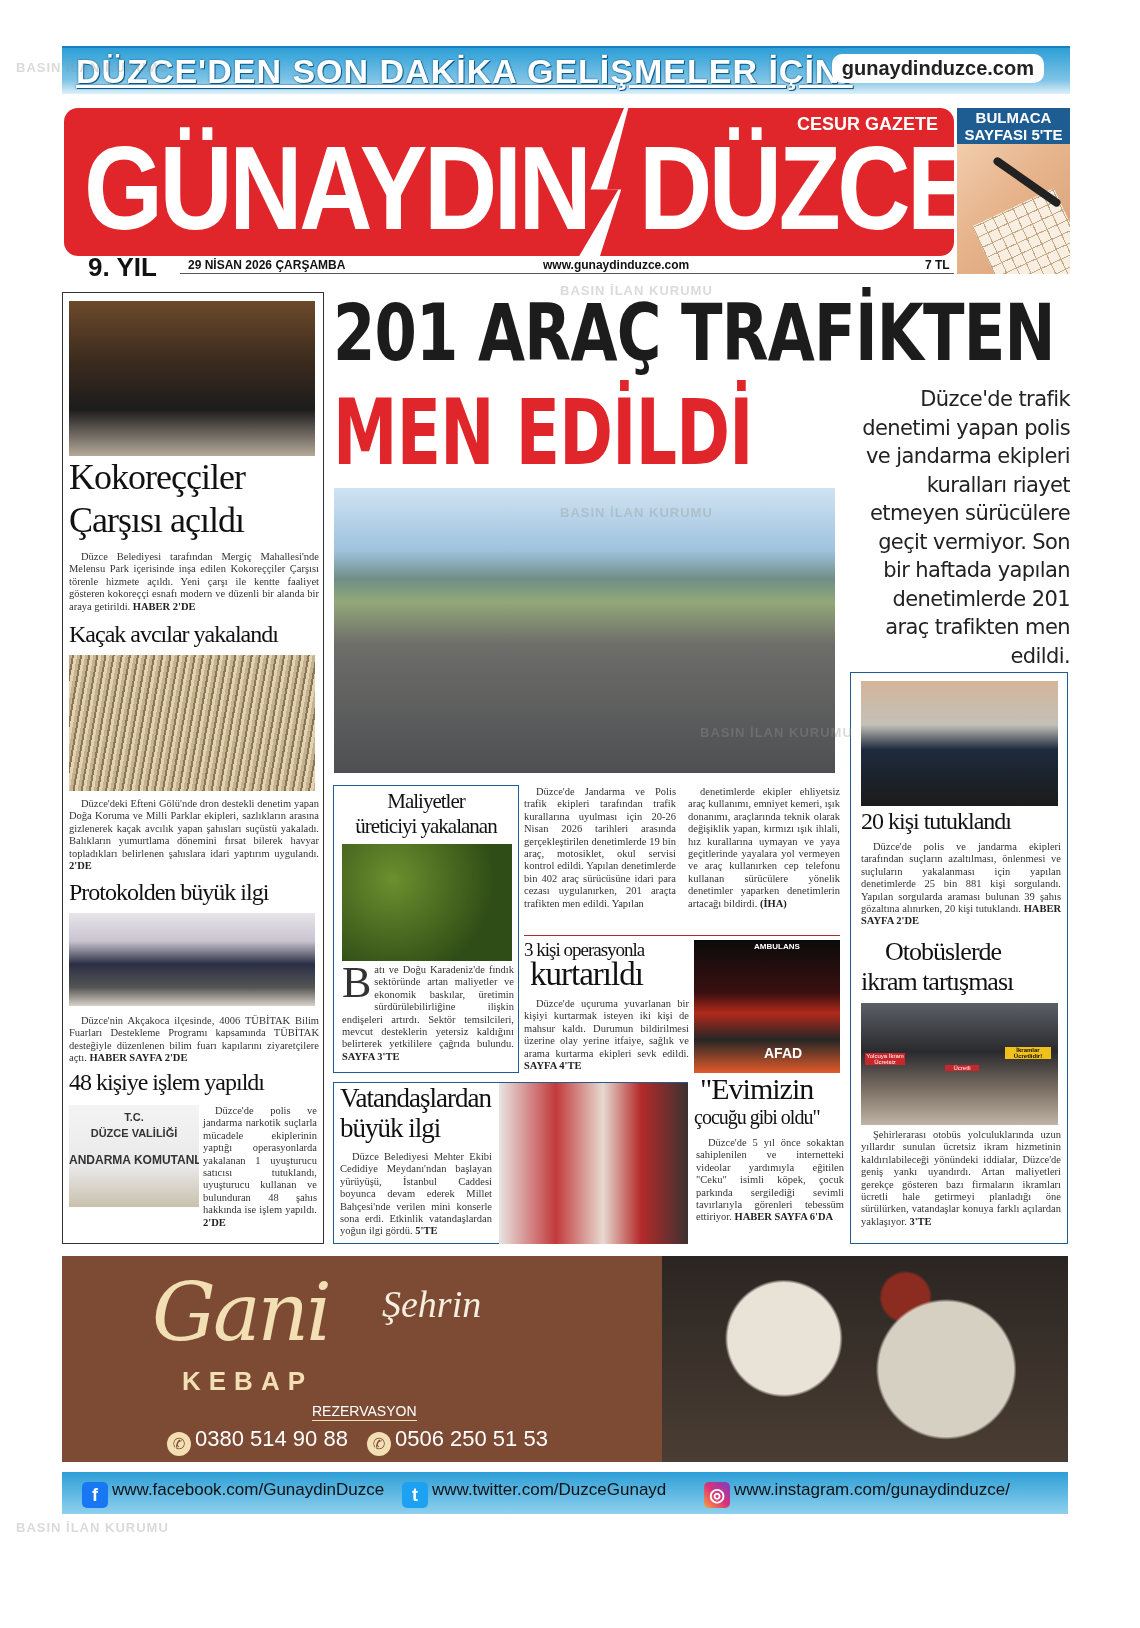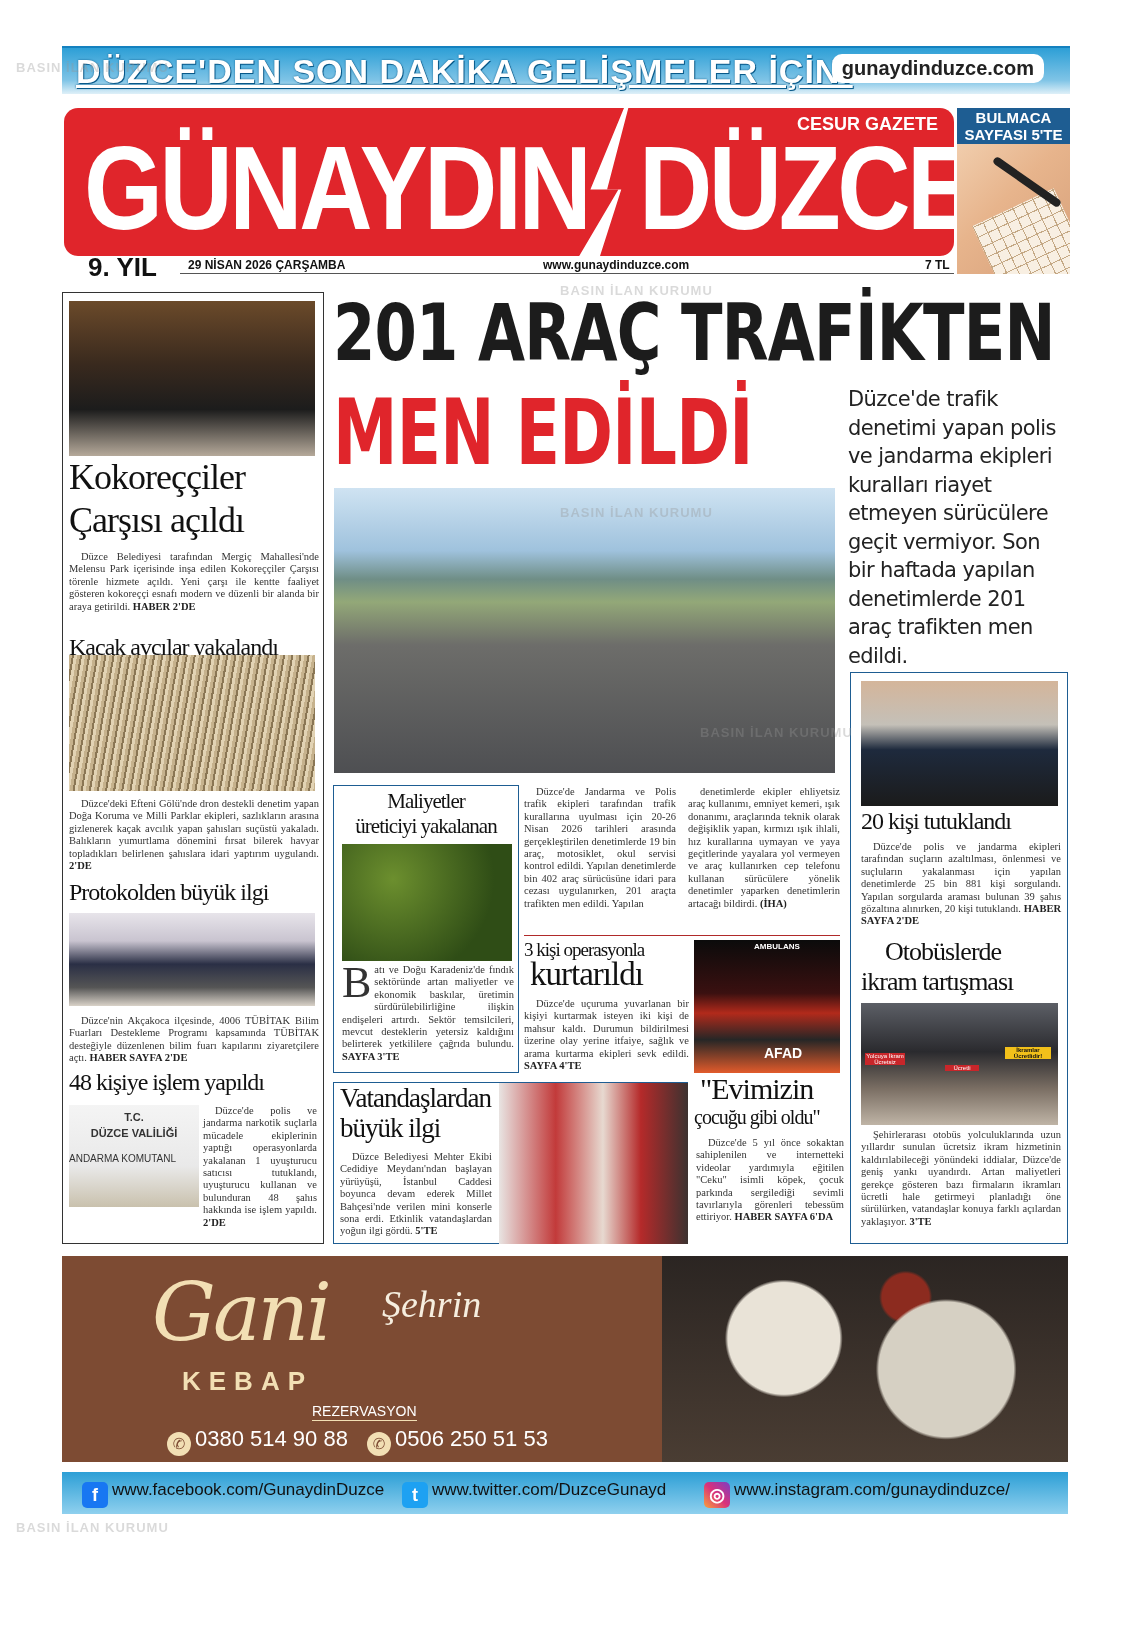--- a/index.html
+++ b/index.html
@@ -32,21 +32,21 @@
 .ph-people{background:linear-gradient(180deg,#6b4a2a 0,#3a2a1e 40%,#1c1c1c 70%,#b5a99a 100%)}
 .ph-reeds{background:repeating-linear-gradient(100deg,#c6b28d 0 3px,#8a7654 3px 5px,#e2d3b4 5px 8px)}
 .ph-ribbon{background:linear-gradient(180deg,#e7e4ea 0,#c9c4d0 30%,#2a2f45 55%,#555 80%,#d9d2c8 100%)}
 .ph-drug{background:linear-gradient(180deg,#f4f4f4 0,#e9e9e9 60%,#c9c1ad 100%)}
 .hl{position:absolute;font-family:Liberation Serif, serif;color:#111;letter-spacing:-1px;white-space:nowrap}
 .body{position:absolute;font-family:"Liberation Serif",serif;font-size:10.5px;line-height:12.4px;color:#333;text-indent:12px;text-align:justify}
 .body b{color:#222}
 
 #h1a{left:333px;top:288px;font-size:78px;font-weight:bold;letter-spacing:-1px;transform:scaleX(.78);transform-origin:left;white-space:nowrap;color:#1c1c1c;font-family:"DejaVu Sans",sans-serif}
 #h1b{left:333px;top:380px;font-size:90px;font-weight:bold;letter-spacing:-1px;transform:scaleX(.72);transform-origin:left;white-space:nowrap;color:#e0252b;font-family:"DejaVu Sans",sans-serif}
-#lead{left:848px;top:385px;width:222px;font-size:21px;line-height:28.5px;text-align:left;color:#222;font-family:"DejaVu Sans",sans-serif;letter-spacing:-.6px}
+#lead{left:848px;top:385px;width:222px;font-size:21px;line-height:28.5px;text-align:right;color:#222;font-family:"DejaVu Sans",sans-serif;letter-spacing:-.6px}
 .ph-road{background:linear-gradient(180deg,#cfe3f2 0,#9fc2dd 22%,#6f8e86 32%,#93a878 40%,#6d6d6a 55%,#4e4f52 100%)}
 .box{position:absolute;border:1px solid #1e5d92}
 .ph-hazel{background:radial-gradient(circle at 30% 30%,#6c8f2e,#2f4d16 70%),#4a7a22}
 .ph-rescue{background:linear-gradient(180deg,#0b0b0b,#3a1010 40%,#b22a1b 55%,#262626 75%,#e25b2b 100%)}
 .ph-mehter{background:linear-gradient(90deg,#e8e4e2 0,#c23a3a 30%,#e7d9d0 55%,#b52a2a 75%,#3c3230 100%)}
 .ph-arrest{background:linear-gradient(180deg,#d4b59a 0,#c4c0b8 35%,#1e2a3d 55%,#1b1b1b 100%)}
 .ph-bus{background:linear-gradient(180deg,#5c5f66 0,#2a2a2e 40%,#7a6e63 70%,#bfb4a6 100%)}
 #ad{left:62px;top:1256px;width:1006px;height:206px;background:#7d4b33;overflow:hidden}
 #ad .food{position:absolute;left:600px;top:0;width:406px;height:206px;background:radial-gradient(circle at 30% 40%,#e9e3d7 0 18%,transparent 19%),radial-gradient(circle at 70% 55%,#d6d0c3 0 22%,transparent 23%),radial-gradient(circle at 60% 20%,#8c2b1f 0 8%,transparent 9%),linear-gradient(#2b2522,#4a3d33)}
 #ad .gani{position:absolute;left:90px;top:10px;font-family:"DejaVu Serif",serif;font-style:italic;font-size:80px;color:#f2dfb4;letter-spacing:-3px}
@@ -86,33 +86,33 @@
 <div id="web" class="abs">www.gunaydinduzce.com</div>
 <div id="price" class="abs">7 TL</div>
 <div id="dline" class="abs"></div>
 
 <div id="leftcol" class="abs">
   <div class="photo ph-people" style="left:6px;top:8px;width:246px;height:155px"></div>
   <div class="hl" style="left:6px;top:163px;font-size:36px">Kokoreççiler</div>
   <div class="hl" style="left:6px;top:206px;font-size:36px">Çarşısı açıldı</div>
   <div class="body" style="left:6px;top:258px;width:250px"><span>Düzce Belediyesi tarafından Mergiç Mahallesi'nde Melensu Park içerisinde inşa edilen Kokoreççiler Çarşısı törenle hizmete açıldı. Yeni çarşı ile kentte faaliyet gösteren kokoreççi esnafı modern ve düzenli bir alanda bir araya getirildi.</span> <b>HABER 2'DE</b></div>
 
-  <div class="hl" style="left:6px;top:341px;font-size:24px">Kaçak avcılar yakalandı</div>
+  <div class="hl" style="left:6px;top:328px;font-size:24px">Kaçak avcılar yakalandı</div>
   <div class="photo ph-reeds" style="left:6px;top:362px;width:246px;height:136px"></div>
   <div class="body" style="left:6px;top:505px;width:250px"><span>Düzce'deki Efteni Gölü'nde dron destekli denetim yapan Doğa Koruma ve Milli Parklar ekipleri, sazlıkların arasına gizlenerek kaçak avcılık yapan şahısları suçüstü yakaladı. Balıkların yumurtlama dönemini fırsat bilerek havyar topladıkları belirlenen şahıslara idari yaptırım uygulandı.</span> <b>2'DE</b></div>
 
   <div class="hl" style="left:6px;top:586px;font-size:24px">Protokolden büyük ilgi</div>
   <div class="photo ph-ribbon" style="left:6px;top:620px;width:246px;height:93px"></div>
   <div class="body" style="left:6px;top:722px;width:250px"><span>Düzce'nin Akçakoca ilçesinde, 4006 TÜBİTAK Bilim Fuarları Destekleme Programı kapsamında TÜBİTAK desteğiyle düzenlenen bilim fuarı kapılarını ziyaretçilere açtı.</span> <b>HABER SAYFA 2'DE</b></div>
 
   <div class="hl" style="left:6px;top:776px;font-size:24px">48 kişiye işlem yapıldı</div>
   <div class="photo ph-drug" style="left:6px;top:812px;width:130px;height:102px">
     <div style="position:absolute;left:0;width:130px;top:6px;text-align:center;font-size:11px;font-weight:bold;color:#333">T.C.</div>
     <div style="position:absolute;left:0;width:130px;top:22px;text-align:center;font-size:11px;font-weight:bold;color:#333">DÜZCE VALİLİĞİ</div>
-    <div style="position:absolute;left:0;top:48px;font-size:10px;font-weight:normal;color:#333;white-space:nowrap">ANDARMA KOMUTANL</div>
+    <div style="position:absolute;left:0;top:48px;font-size:12px;font-weight:bold;color:#333;white-space:nowrap">ANDARMA KOMUTANL</div>
   </div>
   <div class="body" style="left:140px;top:812px;width:114px"><span>Düzce'de polis ve jandarma narkotik suçlarla mücadele ekiplerinin yaptığı operasyonlarda yakalanan 1 uyuşturucu satıcısı tutuklandı, uyuşturucu kullanan ve bulunduran 48 şahıs hakkında ise işlem yapıldı.</span> <b>2'DE</b></div>
 </div>
 
 <div id="h1a" class="abs">201 ARAÇ TRAFİKTEN</div>
 <div id="h1b" class="abs">MEN EDİLDİ</div>
 <div id="lead" class="abs">Düzce'de trafik denetimi yapan polis ve jandarma ekipleri kuralları riayet etmeyen sürücülere geçit vermiyor. Son bir haftada yapılan denetimlerde 201 araç trafikten men edildi.</div>
 <div class="photo ph-road" style="left:334px;top:488px;width:501px;height:285px"></div>
 <div class="body abs" style="left:524px;top:786px;width:152px">Düzce'de Jandarma ve Polis trafik ekipleri tarafından trafik kurallarına uyulması için 20-26 Nisan 2026 tarihleri arasında gerçekleştirilen denetimlerde 19 bin araç, motosiklet, okul servisi kontrol edildi. Yapılan denetimlerde bin 402 araç sürücüsüne idari para cezası uygulanırken, 201 araçta trafikten men edildi. Yapılan</div>
 <div class="body abs" style="left:688px;top:786px;width:152px"><span>denetimlerde ekipler ehliyetsiz araç kullanımı, emniyet kemeri, ışık donanımı, araçlarında teknik olarak değişiklik yapan, kırmızı ışık ihlali, hız kurallarına uymayan ve yaya geçitlerinde yayalara yol vermeyen ve araç kullanırken cep telefonu kullanan sürücülere yönelik denetimler yaparken denetimlerin artacağı bildirdi.</span> <b>(İHA)</b></div>

